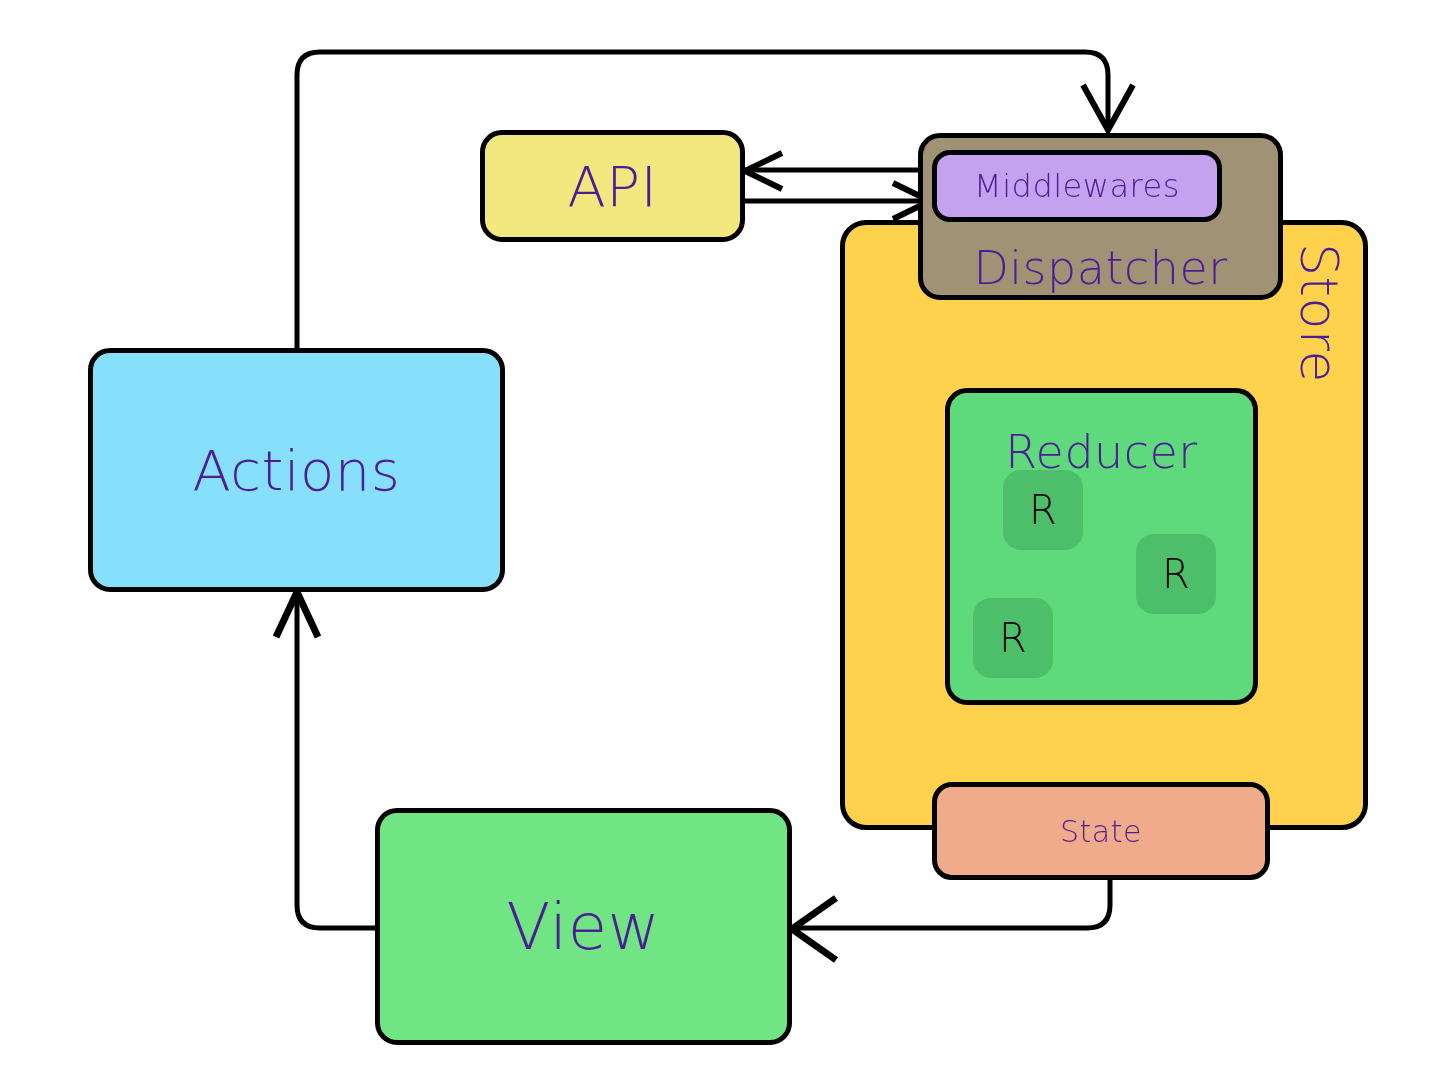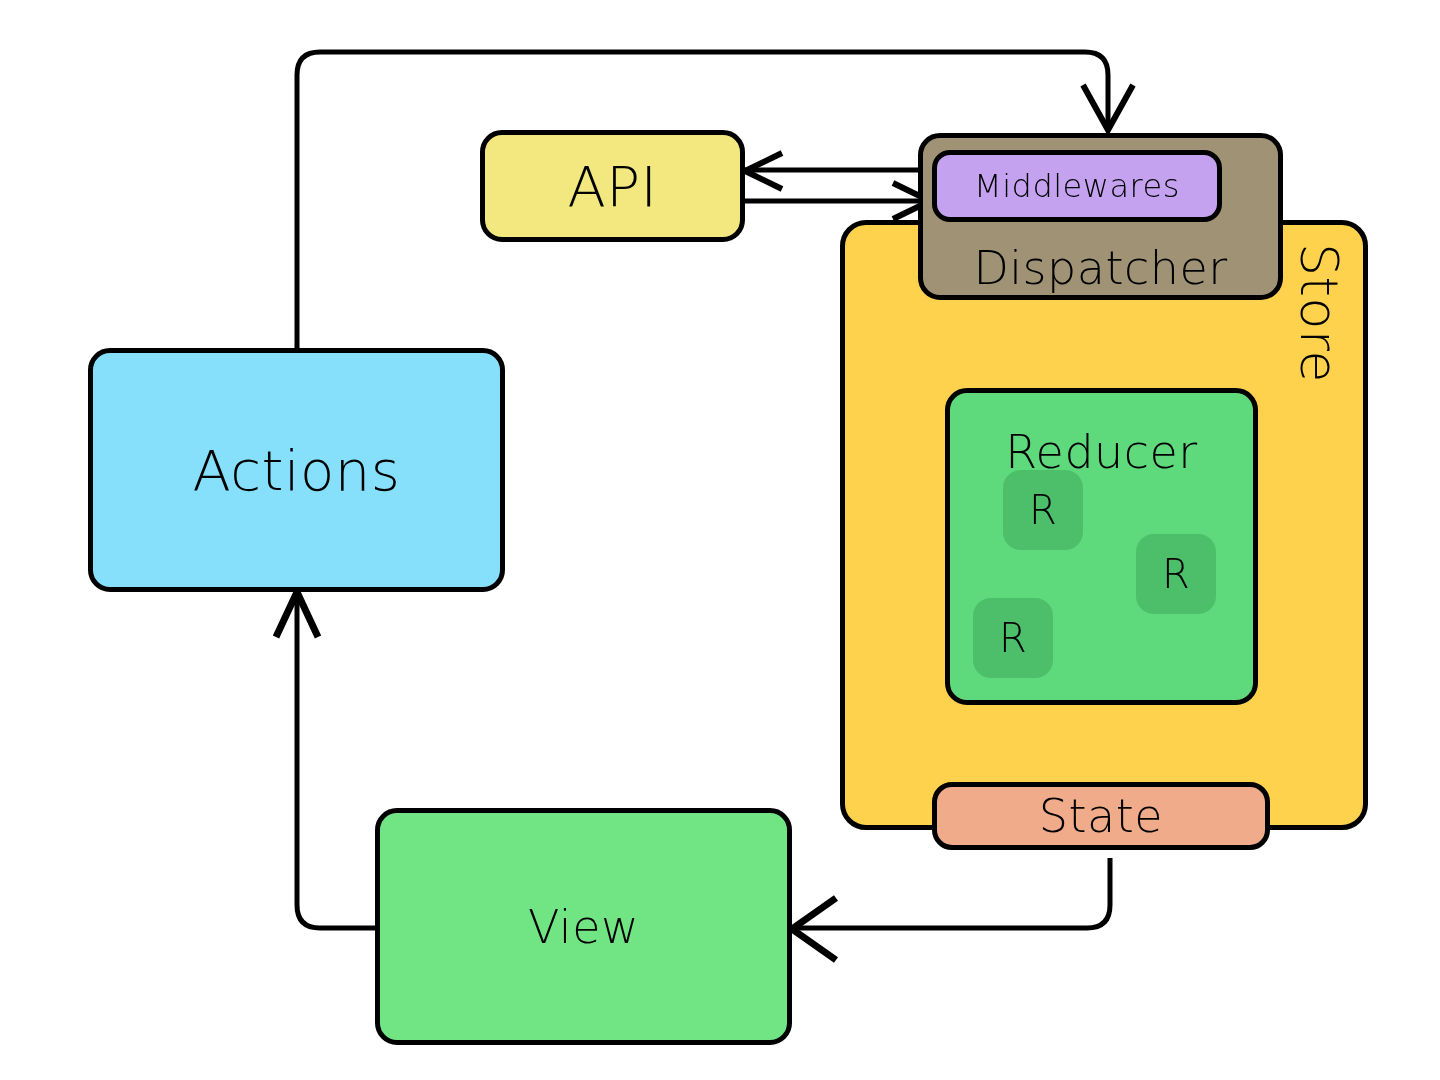--- a/index.html
+++ b/index.html
@@ -26,21 +26,21 @@
   #edges { z-index: 1; }
   #nodes { z-index: 2; }
 
   .node {
     position: absolute;
     box-sizing: border-box;
     border: 5px solid #000000;
     display: flex;
     align-items: center;
     justify-content: center;
-    color: #000000;
+    color: #4c1d95;
     font-weight: 300;
     letter-spacing: 0.5px;
   }
   .node-label {
     display: block;
     white-space: nowrap;
   }
 
   
   #node-actions {
@@ -49,21 +49,21 @@
     font-size: 56px;
   }
   #node-api {
     left: 480px; top: 130px; width: 265px; height: 112px;
     border-radius: 22px;
     font-size: 56px;
   }
   #node-view {
     left: 375px; top: 808px; width: 417px; height: 237px;
     border-radius: 22px;
-    font-size: 46px;
+    font-size: 64px;
   }
   #node-store {
     left: 840px; top: 220px; width: 528px; height: 610px;
     border-radius: 26px;
     align-items: flex-start;
     justify-content: flex-end;
     z-index: 1;
   }
   #node-store .node-label {
     font-size: 52px;
@@ -93,24 +93,24 @@
     border-radius: 22px;
     align-items: flex-start;
     justify-content: center;
     z-index: 3;
     font-size: 46px;
   }
   #node-reducer .node-label {
     margin-top: 32px;
   }
   #node-state {
-    left: 932px; top: 782px; width: 338px; height: 68px;
+    left: 932px; top: 782px; width: 338px; height: 98px;
     border-radius: 20px;
     z-index: 3;
-    font-size: 46px;
+    font-size: 30px;
     text-align: center;
   }
 
   
   .r-chip {
     position: absolute;
     border: none;
     border-radius: 18px;
     display: flex;
     align-items: center;

